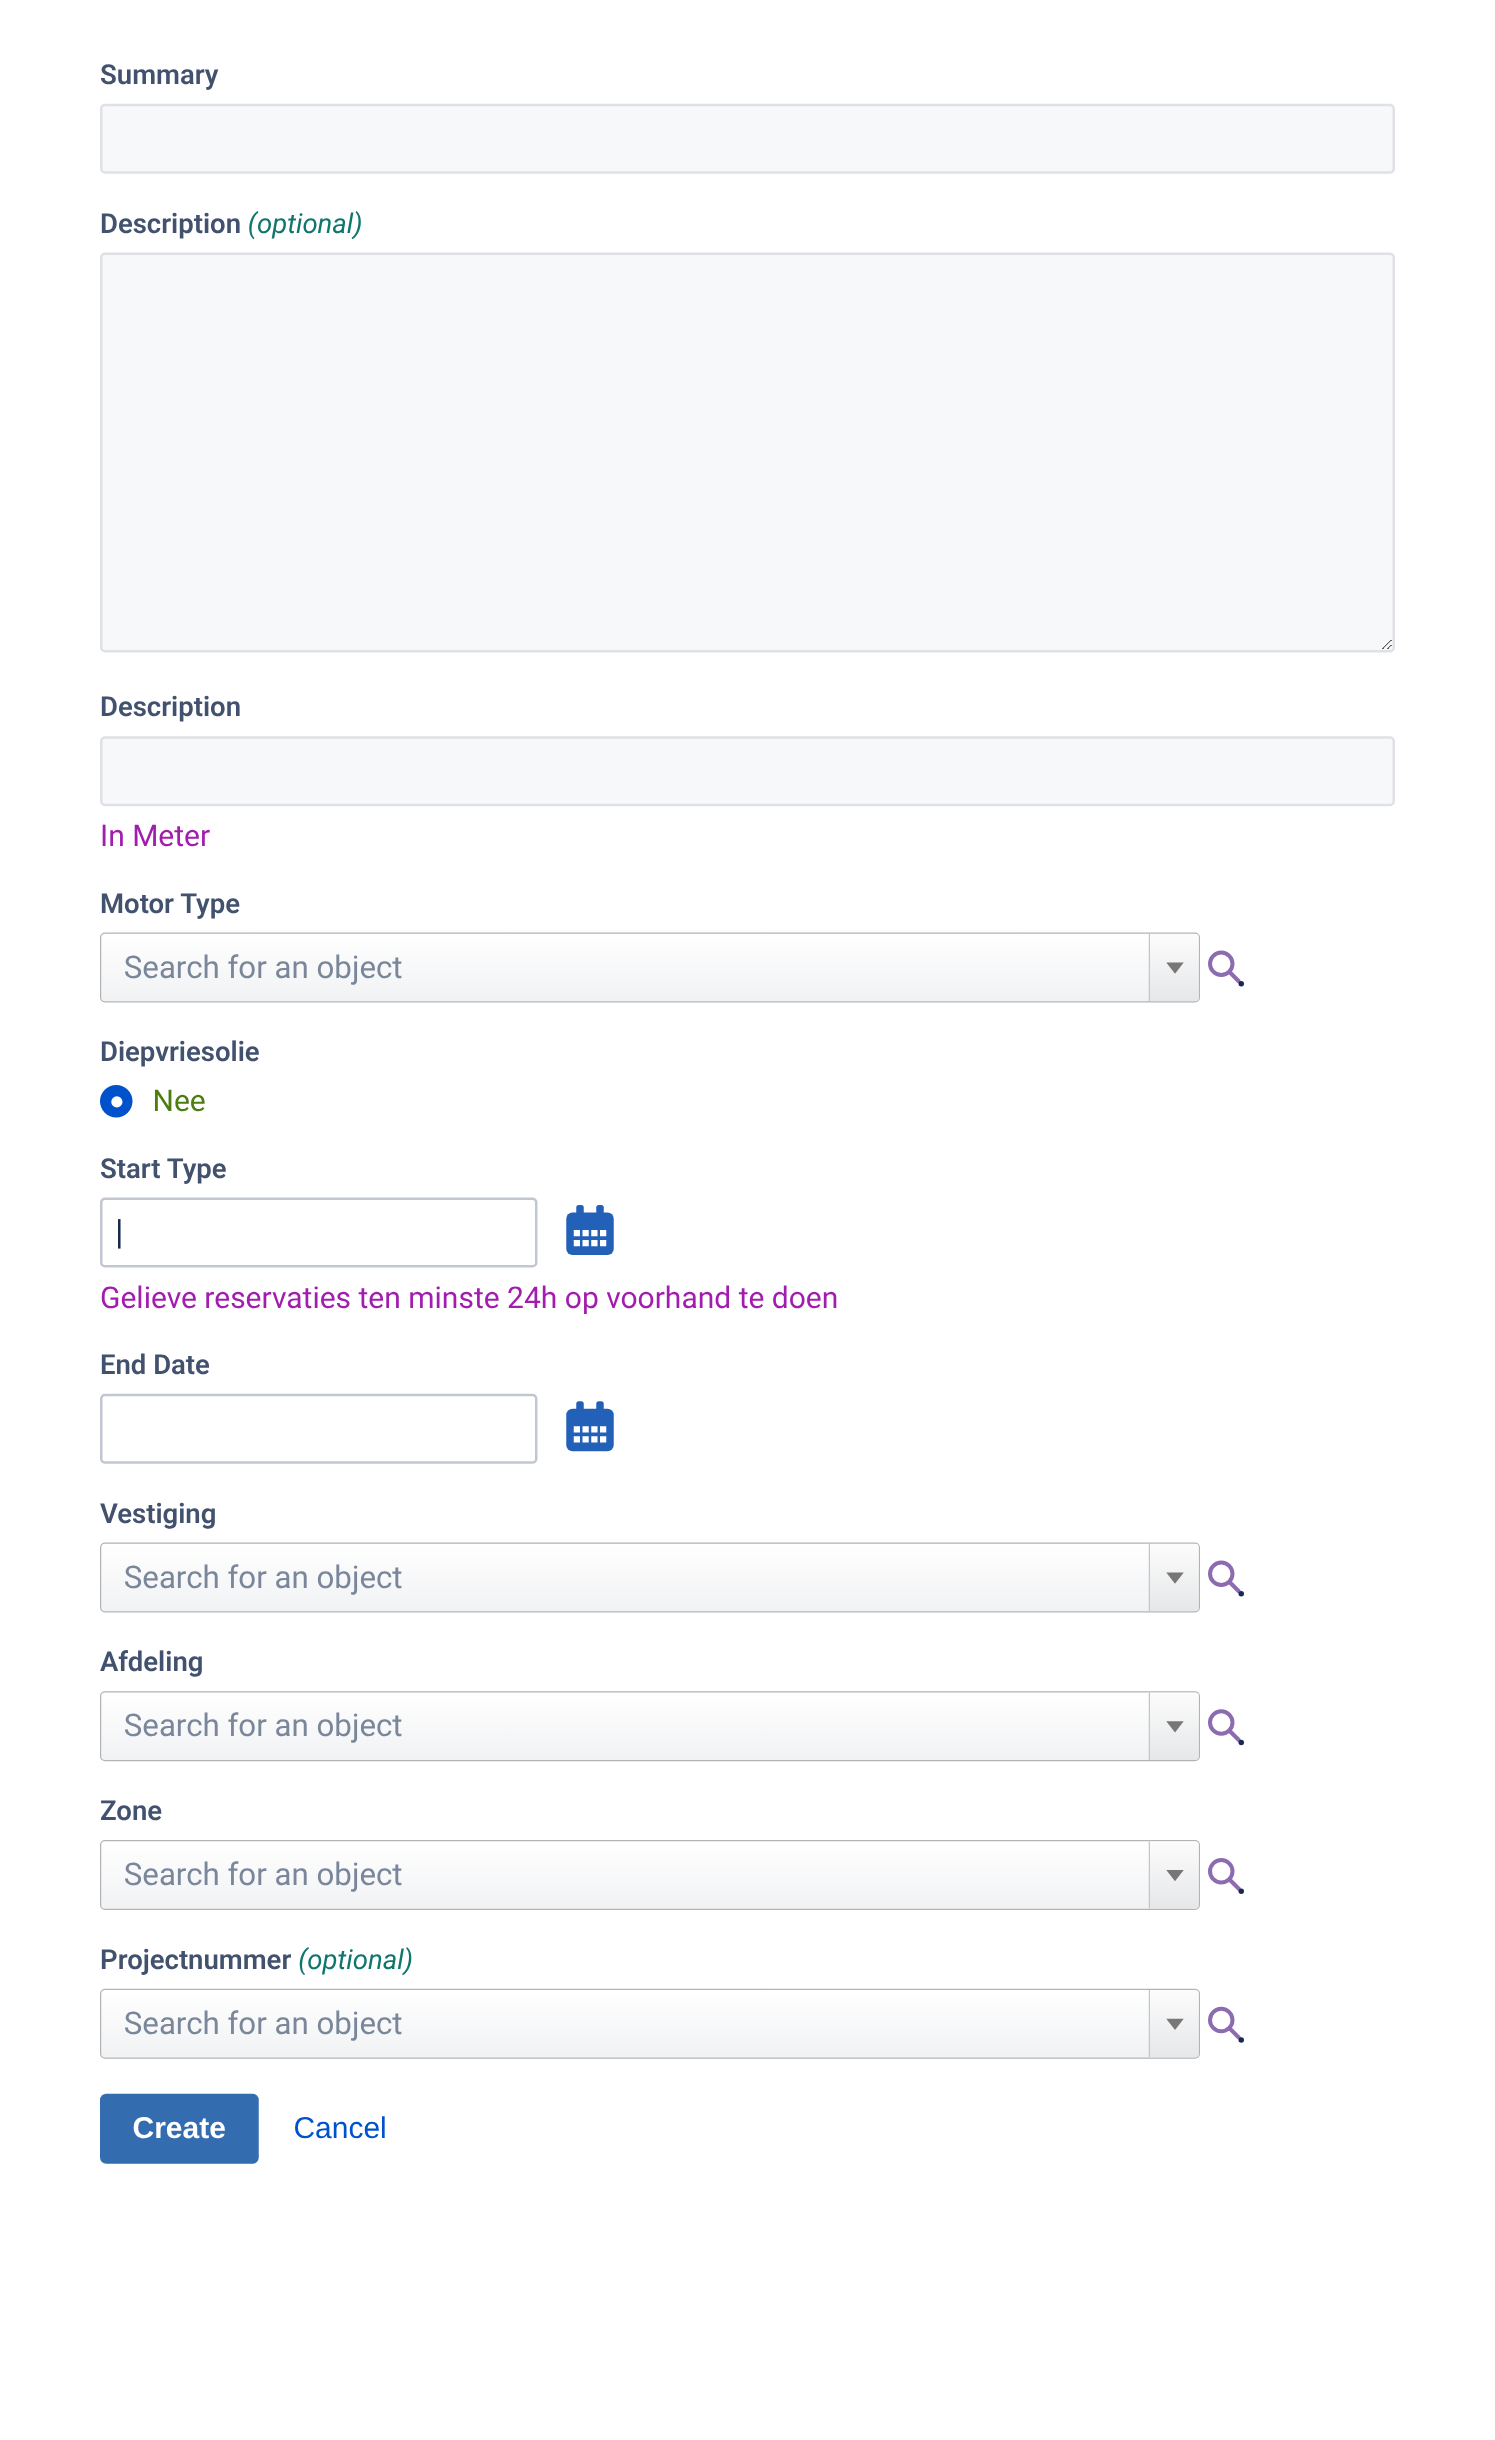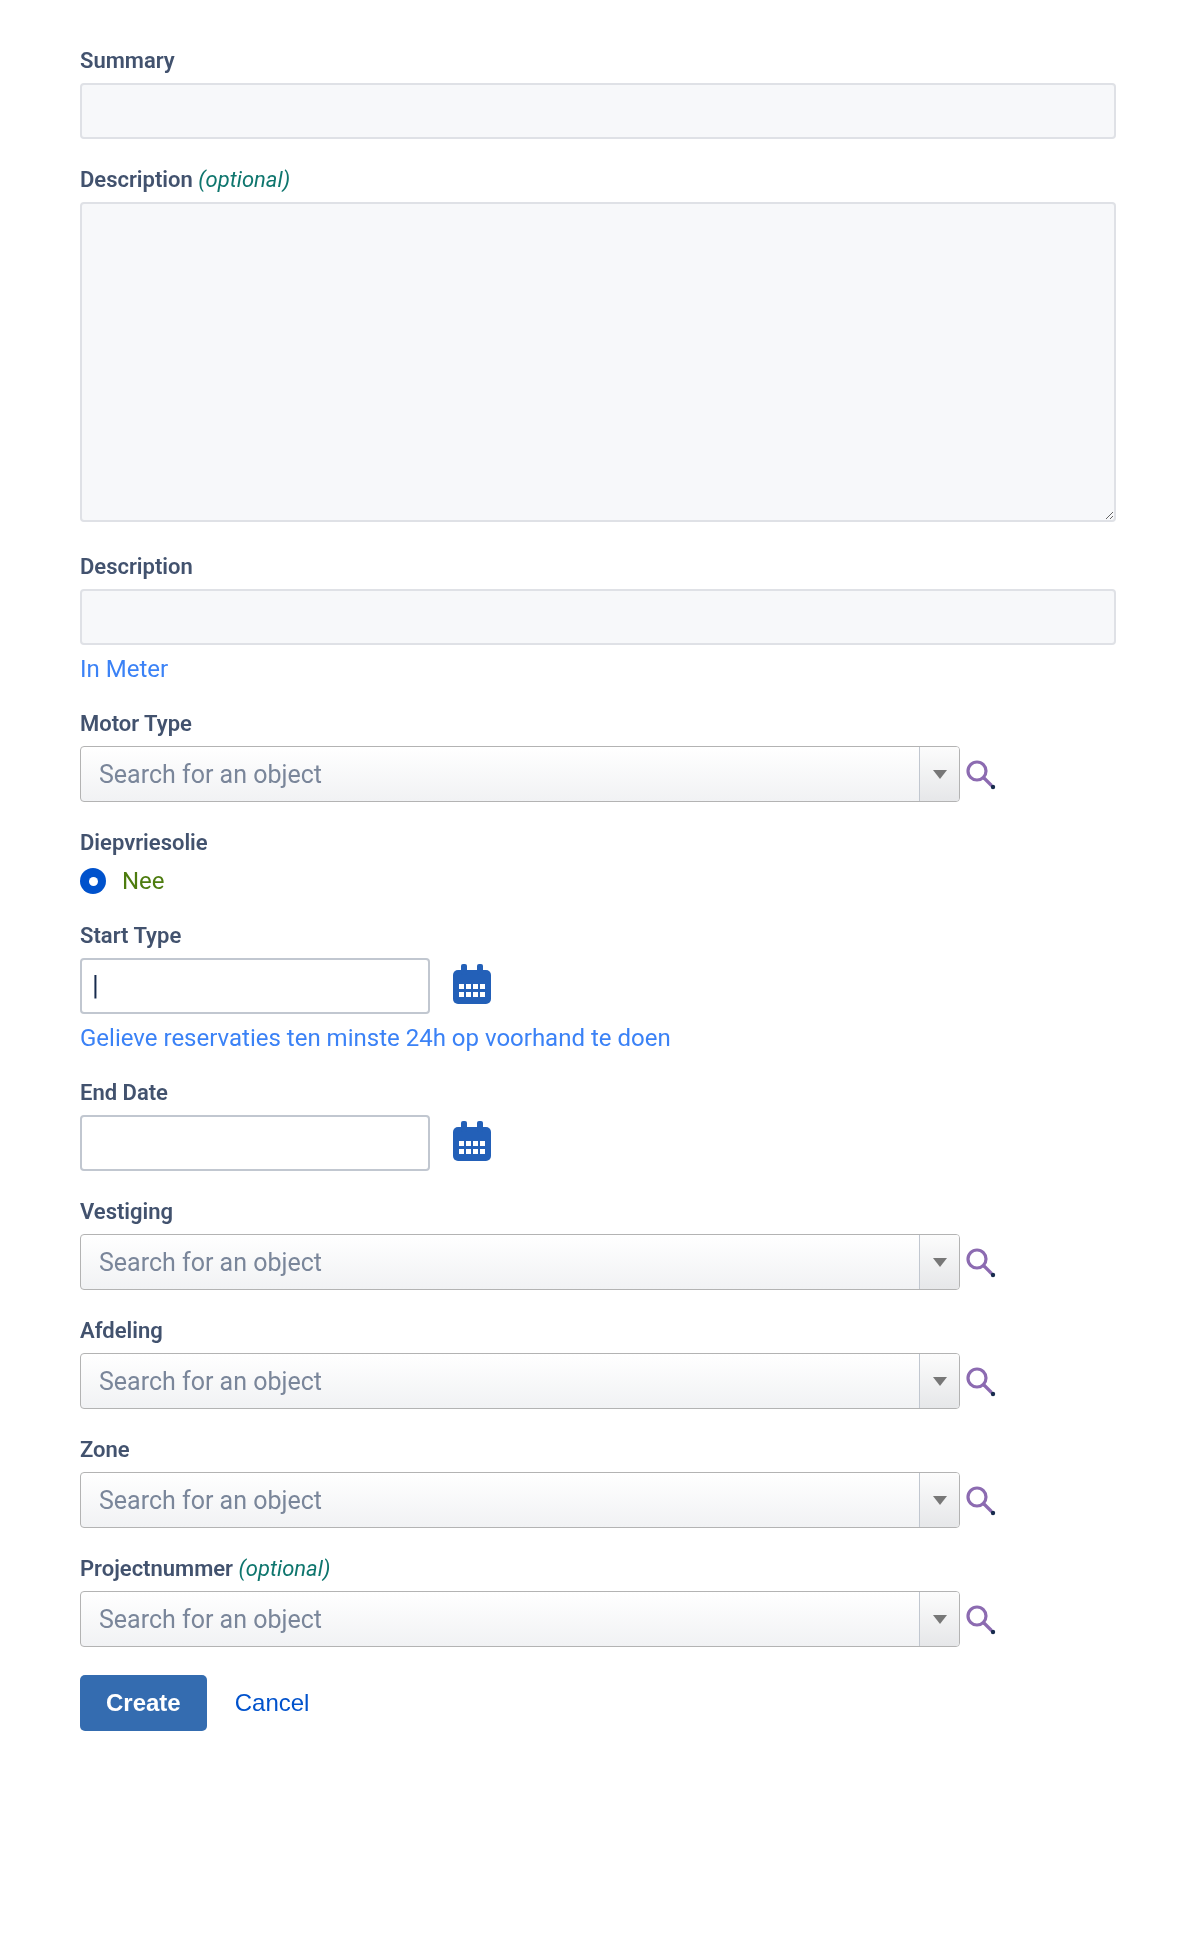--- a/index.html
+++ b/index.html
@@ -43,21 +43,21 @@
     border: 2px solid #dfe1e6;
     border-radius: 4px;
     background: #f7f8fa;
     font-size: 22px;
     padding: 10px 14px;
     resize: both;
     color: #172b4d;
   }
   .help-text {
     font-size: 24px;
-    color: #3b82f6;
+    color: #a21caf;
     margin-top: 10px;
   }
   .select-row {
     display: flex;
     align-items: center;
     gap: 0;
   }
   .select-combo {
     flex: 0 0 880px;
     height: 56px;

